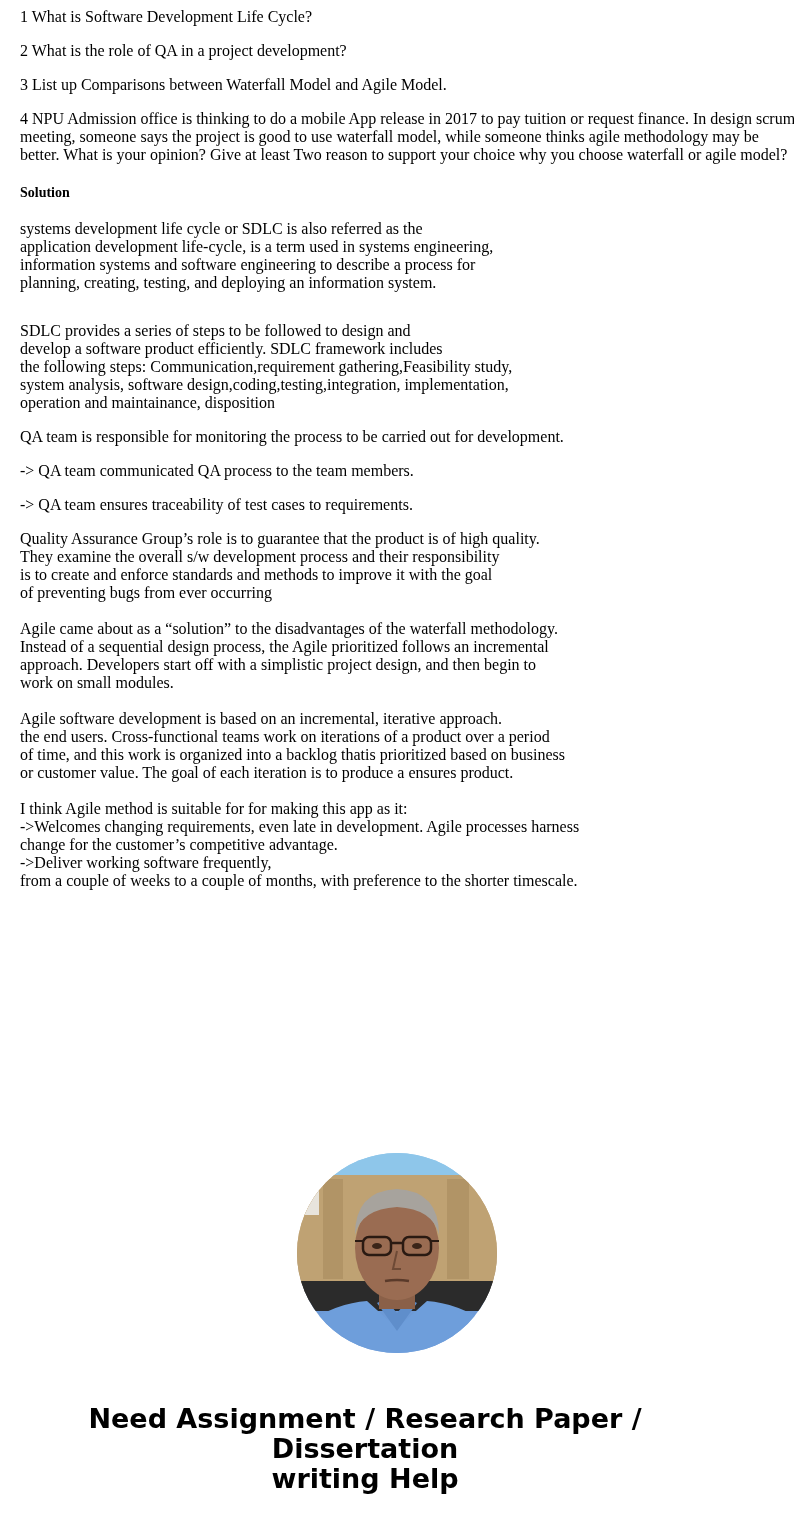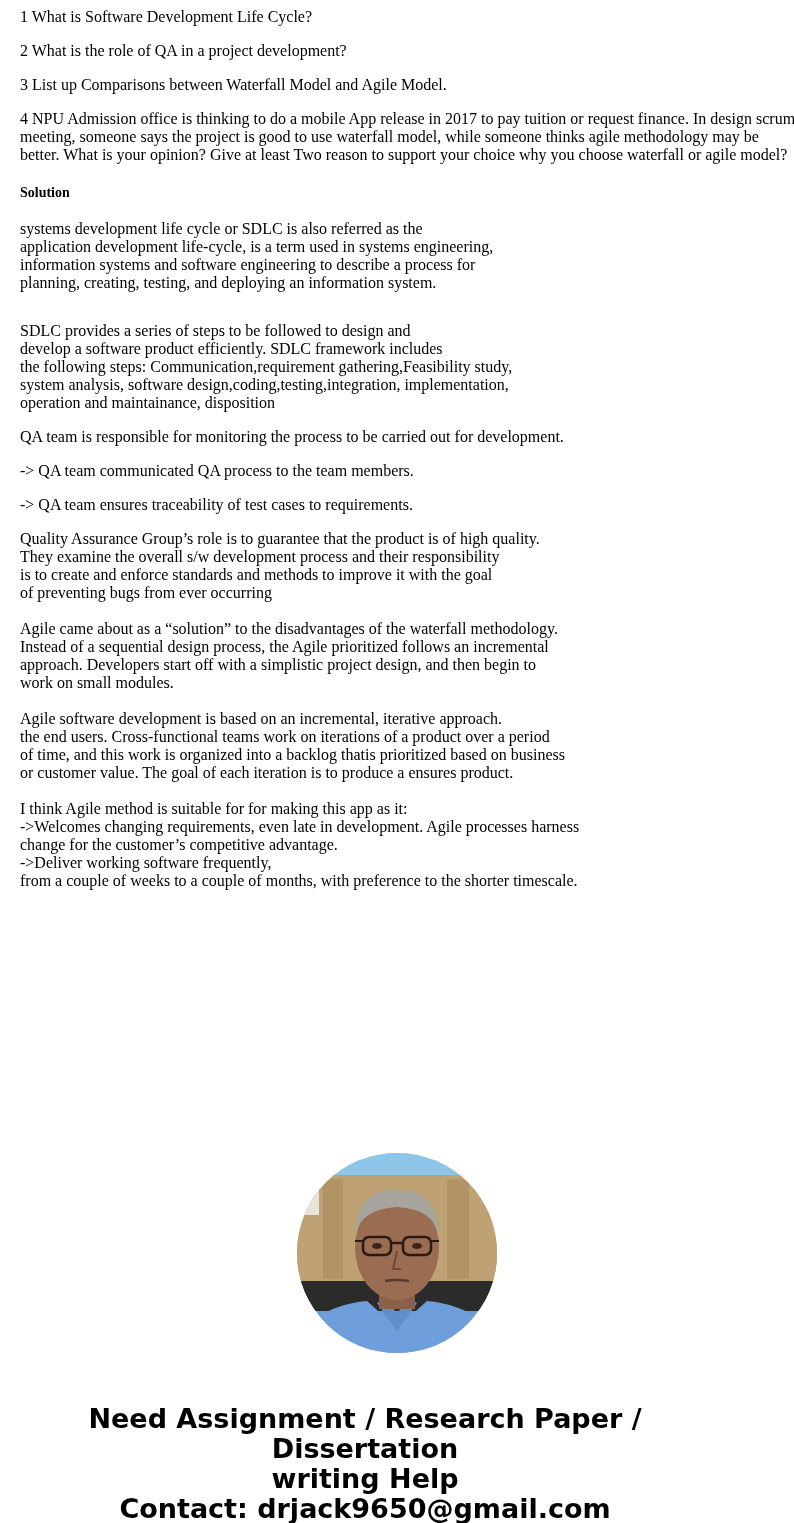--- a/index.html
+++ b/index.html
@@ -169,14 +169,13 @@
     <ellipse cx="120" cy="93" rx="5" ry="3" fill="#3a2418"></ellipse>
 
     <path d="M100 98 L96 116 L104 116" fill="none" stroke="#6e4a36" stroke-width="2"></path>
     <path d="M88 128 Q100 126 112 128" fill="none" stroke="#5a3a2a" stroke-width="2.5"></path>
   </svg>
 </div>
 
 <div class="footer">
   <div>Need Assignment / Research Paper / Dissertation</div>
   <div>writing Help</div>
-  <div>Contact: drjack9650@gmail.com</div>
 </div>
 
 </body></html>

